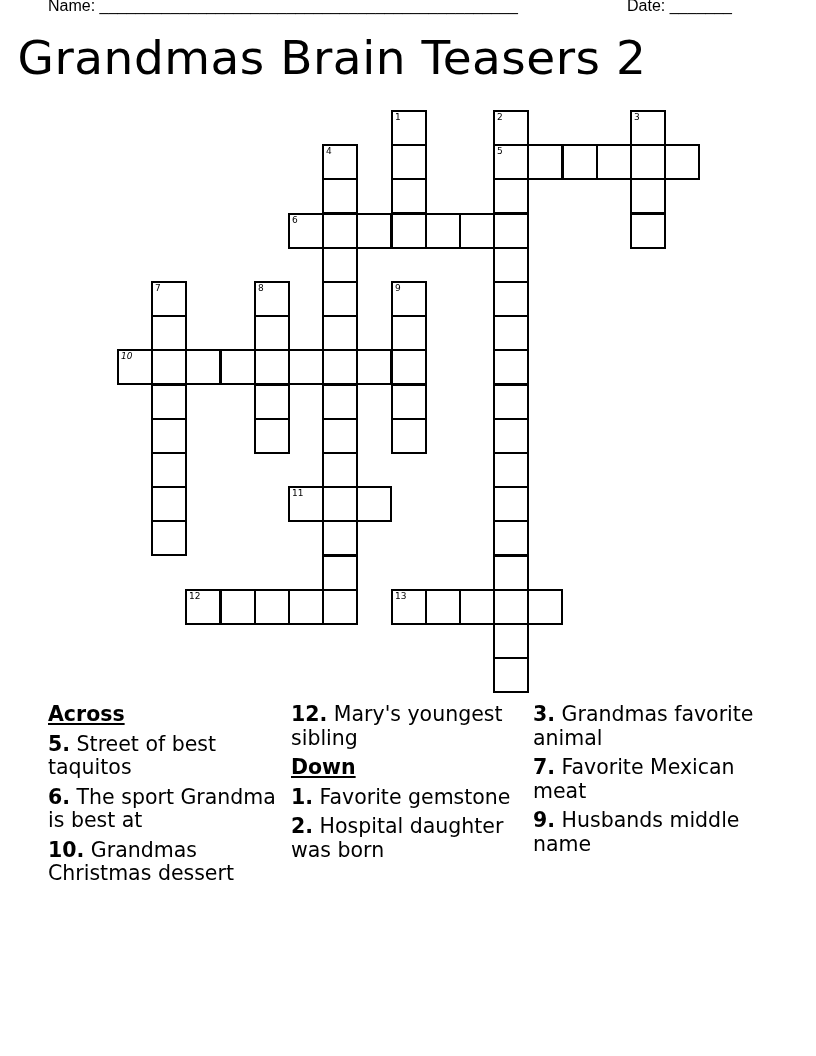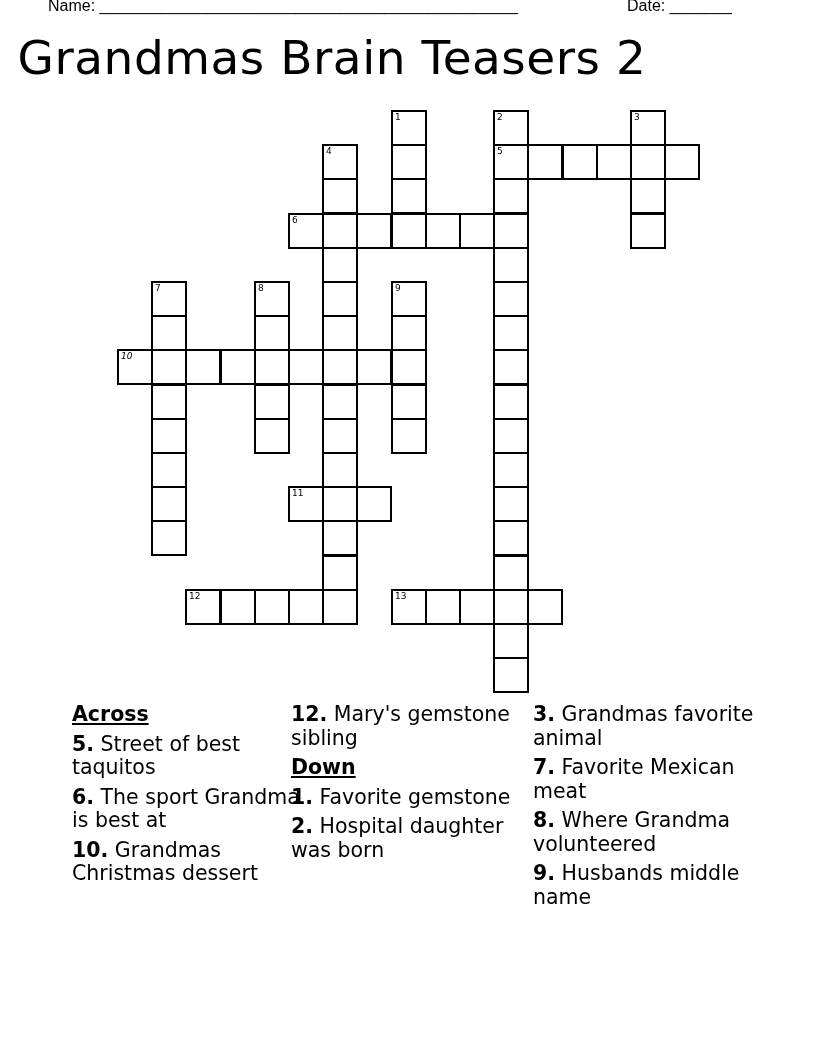--- a/index.html
+++ b/index.html
@@ -5,21 +5,21 @@
   html, body { margin: 0; padding: 0; background: #ffffff; }
   body { width: 816px; height: 1056px; position: relative; overflow: hidden; font-family: "DejaVu Sans", sans-serif; color: #000; }
   .header-line { position: absolute; top: -3px; font-family: "Liberation Sans", sans-serif; font-size: 16px; white-space: nowrap; }
   #name-line { left: 48px; }
   #date-line { left: 627px; }
   .title { position: absolute; top: 30px; left: 0; width: 664px; text-align: center; font-family: "DejaVu Sans", sans-serif; font-size: 47px; font-weight: normal; letter-spacing: 0.5px; }
   #grid { position: absolute; left: 0; top: 0; width: 816px; height: 700px; }
   .cell { position: absolute; box-sizing: border-box; width: 36px; height: 36px; border: 2px solid #000; background: #fff; }
   .num { position: absolute; left: 2px; top: 0px; font-family: "DejaVu Sans", sans-serif; font-size: 9px; line-height: 11px; }
   .clues { position: absolute; top: 703px; font-family: "DejaVu Sans", sans-serif; font-size: 20.5px; line-height: 23.5px; }
-  .col1 { left: 48px; width: 235px; margin-left: 24px; }
+  .col1 { left: 48px; width: 235px; }
   .col2 { left: 291px; width: 235px; }
   .col3 { left: 533px; width: 240px; }
   .clue { margin-bottom: 6px; }
   .clue b { font-weight: bold; }
   .heading { text-decoration: underline; font-weight: bold; margin-bottom: 6px; }
 </style>
 </head>
 <body>
 
 <div class="header-line" id="name-line">Name: _______________________________________________</div>
@@ -137,24 +137,23 @@
   </div>
 
 <div class="clues col1">
   <div class="heading">Across</div>
   <div class="clue"><b>5.</b><span> Street of best taquitos</span></div>
   <div class="clue"><b>6.</b><span> The sport Grandma is best at</span></div>
   <div class="clue"><b>10.</b><span> Grandmas Christmas dessert</span></div>
 </div>
 
 <div class="clues col2">
-  <div class="clue"><b>12.</b><span> Mary's gemstone sibling</span></div>
+  <div class="clue"><b>12.</b><span> Mary's youngest sibling</span></div>
   <div class="heading">Down</div>
   <div class="clue"><b>1.</b><span> Favorite gemstone</span></div>
   <div class="clue"><b>2.</b><span> Hospital daughter was born</span></div>
 </div>
 
 <div class="clues col3">
   <div class="clue"><b>3.</b><span> Grandmas favorite animal</span></div>
   <div class="clue"><b>7.</b><span> Favorite Mexican meat</span></div>
-  <div class="clue"><b>8.</b><span> Where Grandma volunteered</span></div>
   <div class="clue"><b>9.</b><span> Husbands middle name</span></div>
 </div>
 
 </body></html>

